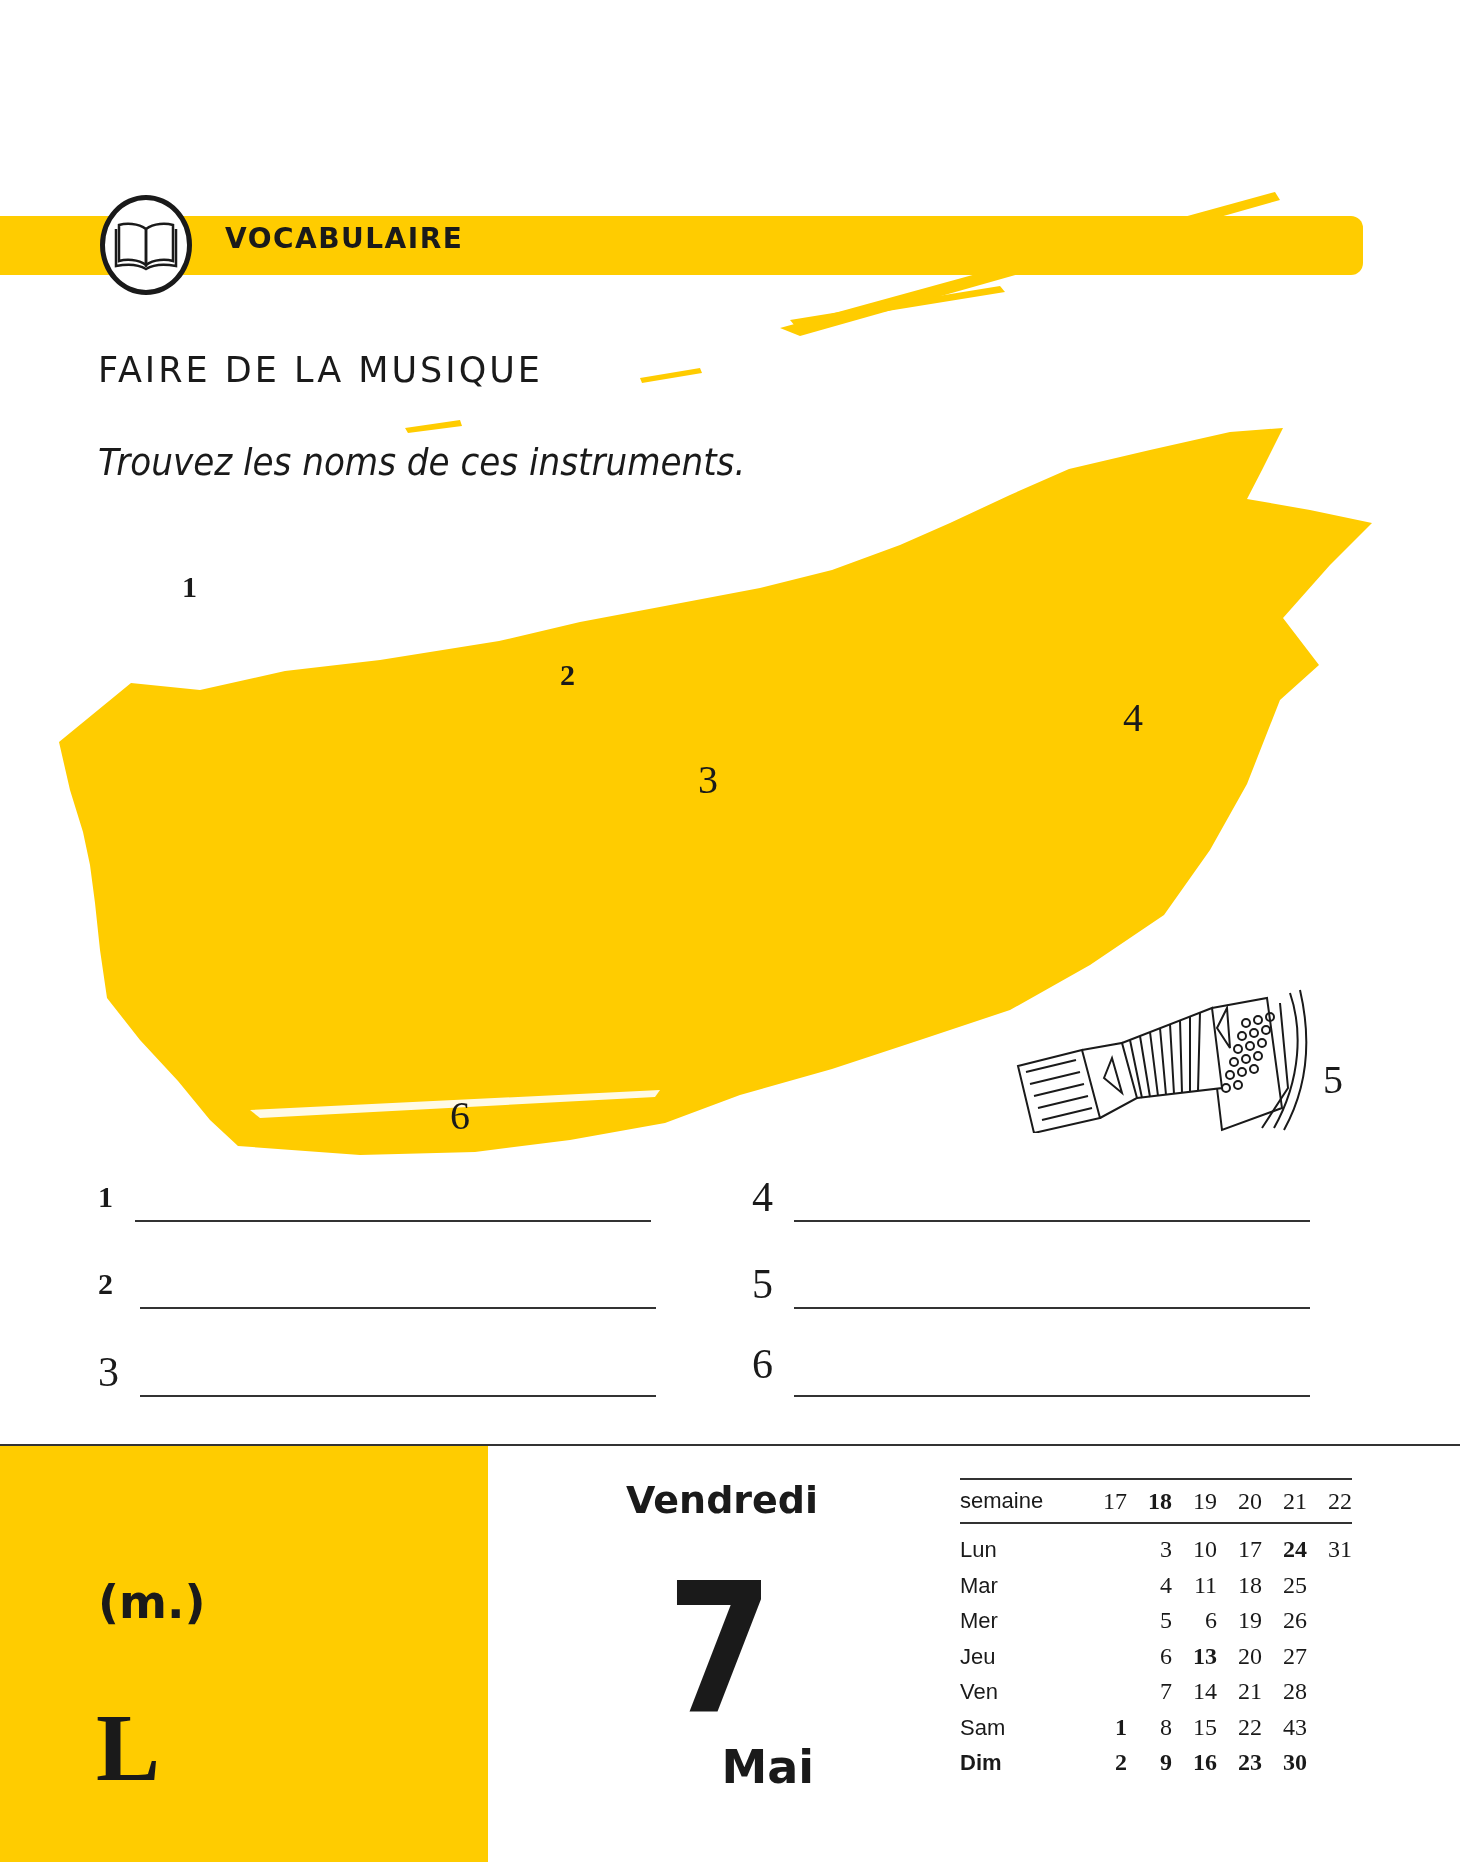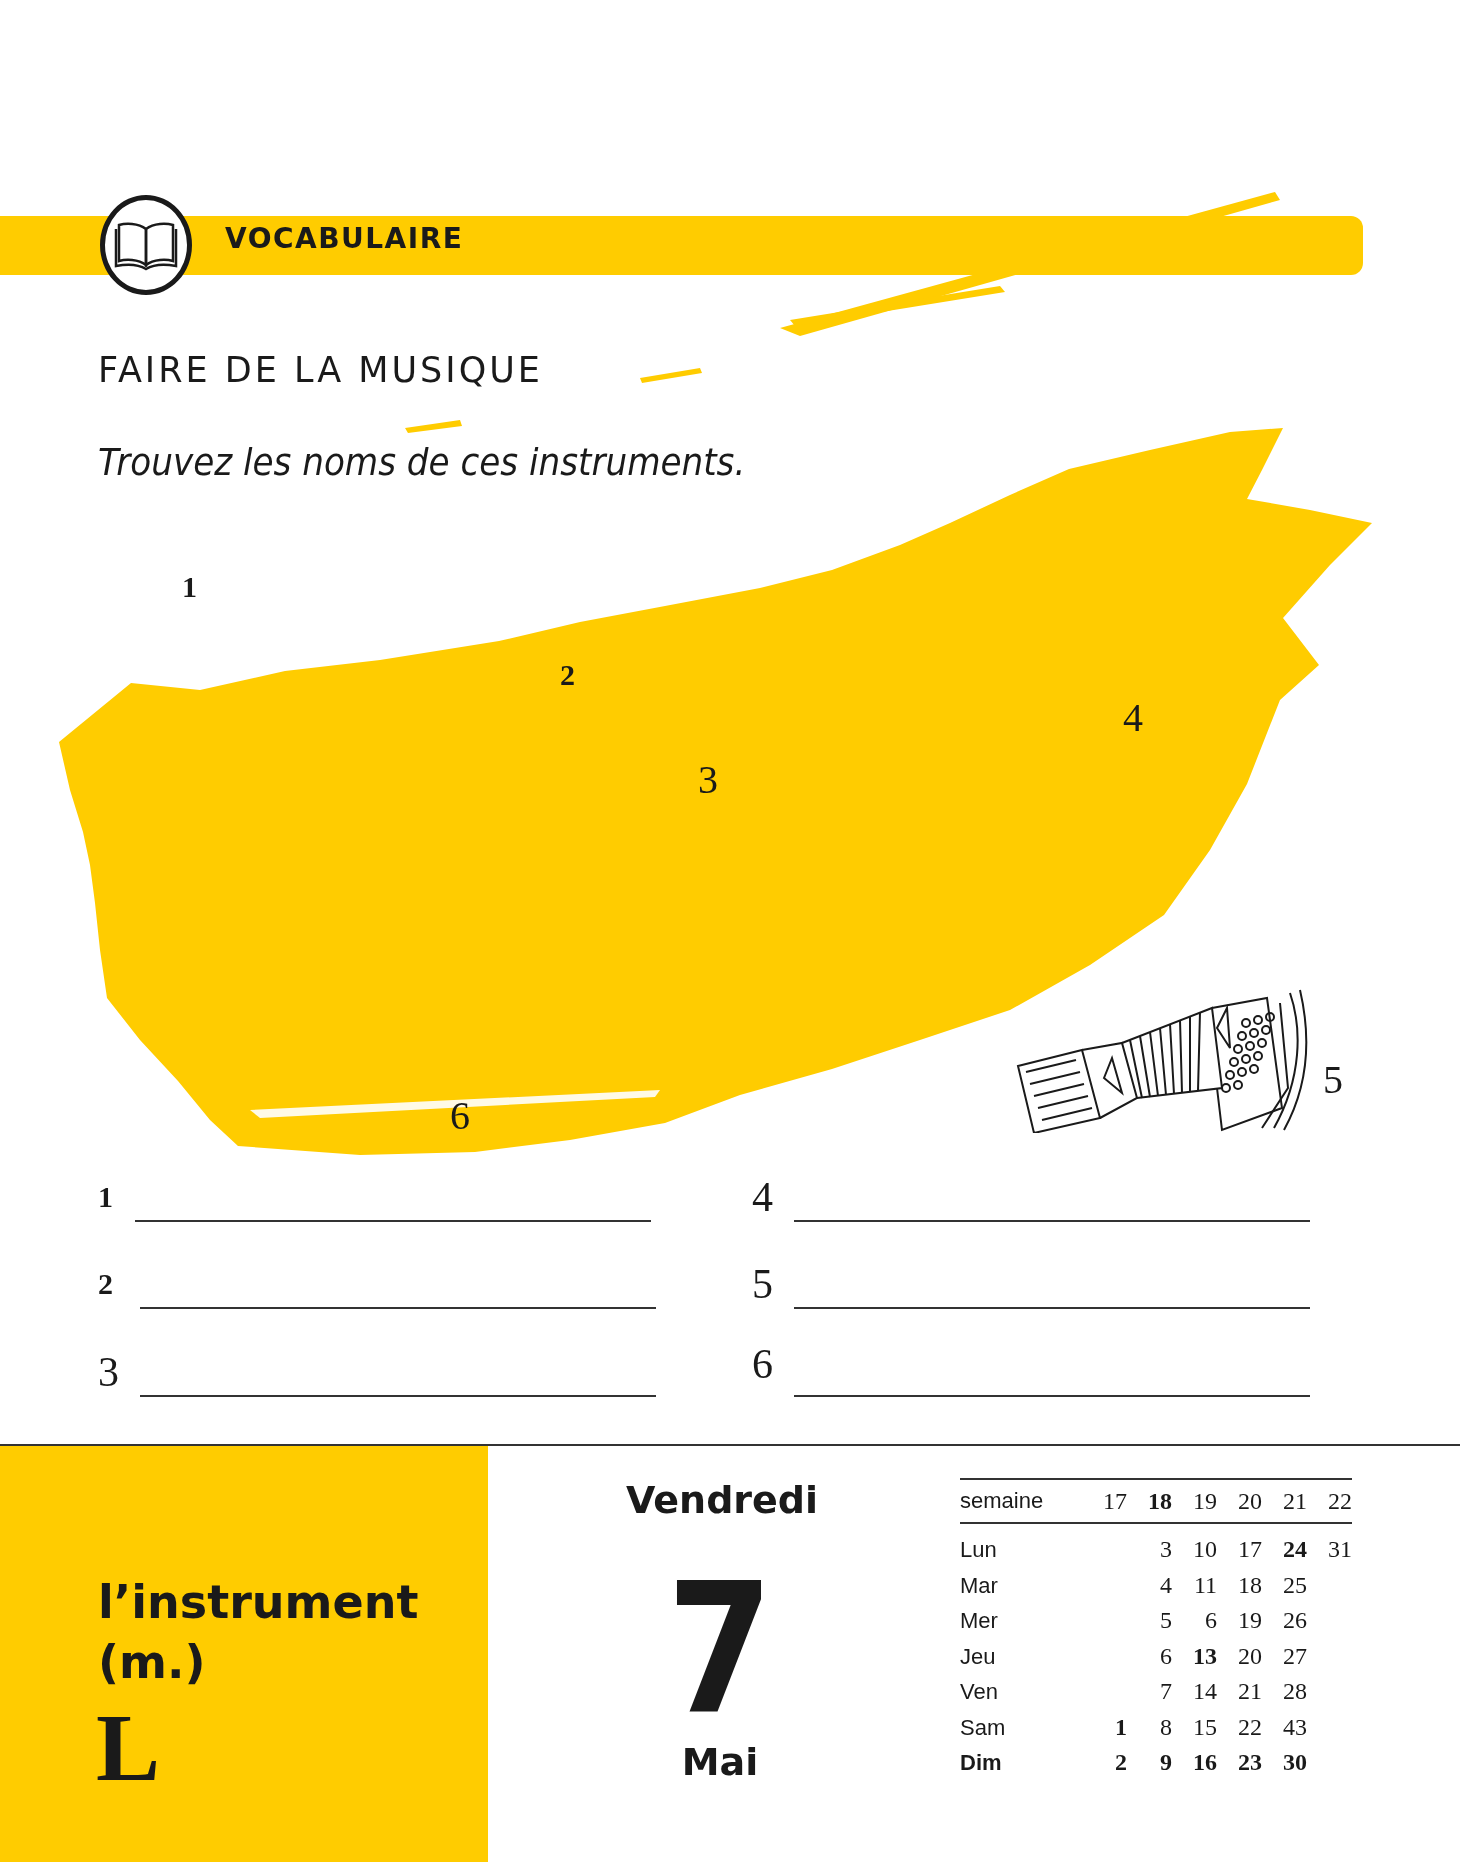--- a/index.html
+++ b/index.html
@@ -71,22 +71,22 @@
   .weekday {
     position: absolute; left: 626px; top: 1478px; width: 188px; text-align: center;
     font-family: "DejaVu Sans", sans-serif; font-weight: bold; font-size: 38px; color: #1a1a1a;
   }
   .day-num {
     position: absolute; left: 626px; top: 1560px; width: 188px; text-align: center;
     font-family: "DejaVu Sans", sans-serif; font-weight: bold; font-size: 180px; line-height: 1;
     color: #1a1a1a; transform: scaleX(0.85);
   }
   .month {
-    position: absolute; left: 626px; top: 1740px; width: 188px; text-align: center;
-    font-family: "DejaVu Sans", sans-serif; font-weight: bold; font-size: 38px; color: #1a1a1a;
+    position: absolute; left: 626px; top: 1740px; width: 188px; text-align: right;
+    font-family: "DejaVu Sans", sans-serif; font-weight: bold; font-size: 46px; color: #1a1a1a;
   }
 
   .mini-cal { position: absolute; left: 960px; top: 1478px; width: 392px; }
   .mini-cal .rule { height: 2px; background: #333; }
   .cal-row { display: flex; align-items: baseline; height: 36px; font-family: "Liberation Serif", serif; font-size: 24px; color: #1a1a1a; }
   .cal-row .lbl { width: 122px; font-family: Liberation Sans, sans-serif; font-size: 22px; }
   .cal-row .c { width: 45px; text-align: right; }
   .cal-row .c.b { font-weight: bold; }
   .cal-row .lbl.b { font-weight: bold; }
   .cal-head { height: 42px; align-items: center; }
@@ -181,21 +181,20 @@
   <input class="answer-line" style="left: 42px; width: 512px;" value="">
 </div>
 <div class="answer-row" style="left:752px; top:1347px; width:560px;">
   <span class="answer-num" style="bottom:12px;">6</span>
   <input class="answer-line" style="left: 42px; width: 512px;" value="">
 </div>
 
 <div class="divider"></div>
 <div class="word-box"></div>
 <div class="word-text">
-  <div>l’instrument</div>
   <div>(m.)</div>
 </div>
 <div class="logo-L">L</div>
 
 <div class="weekday">Vendredi</div>
 <div class="day-num">7</div>
 <div class="month">Mai</div>
 
 <div class="mini-cal">
   <div class="rule"></div>

